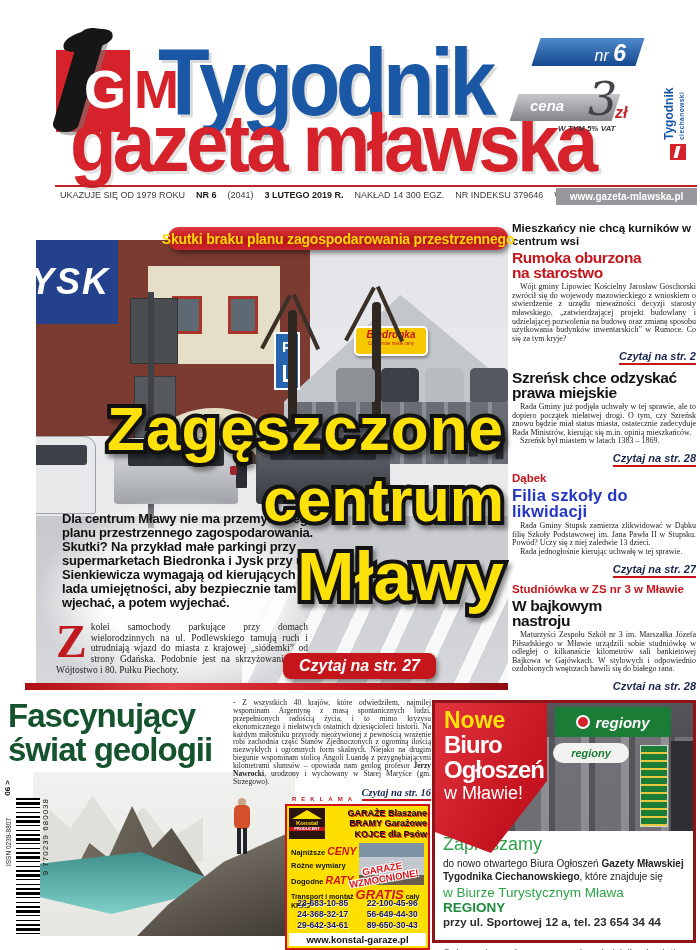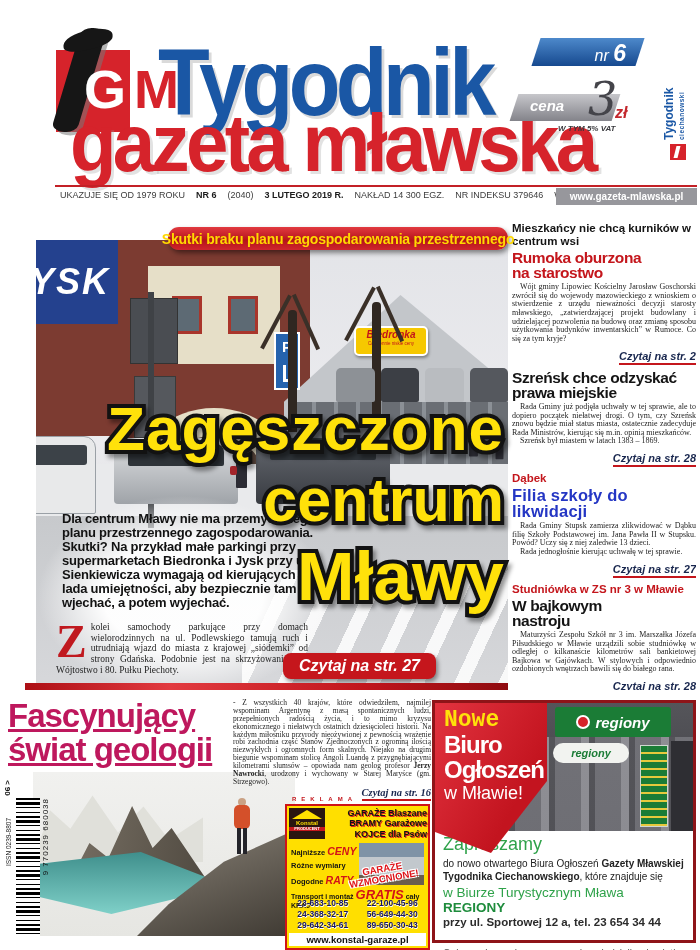--- a/index.html
+++ b/index.html
@@ -128,22 +128,22 @@
   .sb1 .sb-h{color:#c4161c;width:150px;}
   .sb3 .sb-h{color:#2436c4;font-size:16.5px;letter-spacing:.2px;width:140px;}
   .sb4 .sb-h{width:115px;}
   .sb-body{font-family:"Liberation Serif",serif;font-size:8px;line-height:1.08;color:#1c1c1c;
     text-align:justify;text-indent:8px;}
   .sb-cta{display:block;text-align:right;margin-top:2px;}
   .sb-cta span,.geo-cta span{font-style:italic;font-weight:bold;font-size:11px;color:#18264e;
     border-bottom:2px solid #c4161c;padding-bottom:1px;}
 
   
-  .geo-h{position:absolute;left:8px;top:699px;width:235px;font-size:33px;font-weight:bold;color:#be185d;
-    line-height:1.03;letter-spacing:-1px;text-decoration:underline;}
+  .geo-h{position:absolute;left:8px;top:699px;width:235px;font-size:33px;font-weight:bold;color:#14532d;
+    line-height:1.03;letter-spacing:-1px;}
   .geo-body{position:absolute;left:233px;top:699px;width:198px;font-family:"Liberation Serif",serif;
     font-size:7.5px;line-height:1.05;color:#1d1d1d;text-align:justify;z-index:2;}
   .geo-cta{display:block;text-align:right;margin-top:1px;}
   .geo-cta span{font-size:10.5px;}
 
   .geo-photo{position:absolute;left:33px;top:772px;width:262px;height:164px;overflow:hidden;
     background:linear-gradient(#f1f1ef,#e6e6e2);}
   .geo-photo>div{position:absolute;}
   .gp-snow1{left:0;top:16px;width:170px;height:74px;background:#e0e0da;
     clip-path:polygon(0 100%,10% 30%,22% 55%,35% 10%,50% 60%,65% 25%,80% 70%,100% 40%,100% 100%);}
@@ -200,21 +200,21 @@
   .o-sign1::before{content:"";width:10px;height:10px;border-radius:50%;background:#d6232b;margin-right:5px;border:2px solid #fff;}
   .o-sign2{position:absolute;left:118px;top:40px;width:76px;height:20px;background:#f2f3f0;border-radius:10px;
     display:flex;align-items:center;justify-content:center;color:#1b7c36;font-style:italic;font-weight:bold;font-size:11px;}
   .o-poster{position:absolute;left:205px;top:42px;width:26px;height:80px;background:#1b7c36;border:1px solid #cfd8cf;
     background-image:repeating-linear-gradient(#1b7c36 0 6px,#e8c93c 6px 8px);}
   .o-door{position:absolute;left:236px;top:38px;width:40px;height:90px;background:#2e2e33;}
   .o-flag{position:absolute;left:0;top:0;width:112px;height:150px;z-index:3;
     background:linear-gradient(120deg,#e2333f 0%,#c3141f 70%);
     clip-path:polygon(0 0,100% 0,100% 52%,50% 100%,0 86%);
     color:#fff;padding:6px 0 0 9px;box-sizing:border-box;line-height:1.04;}
-  .o-flag .f1{display:block;color:#ffe10a;font-size:23px;font-weight:bold;font-family:Liberation Mono, monospace;}
+  .o-flag .f1{display:block;color:#ffe10a;font-size:23px;font-weight:bold;}
   .o-flag .f2,.o-flag .f3{display:block;font-size:24px;font-weight:bold;letter-spacing:-1px;}
   .o-flag .f4{display:block;font-size:18px;margin-top:1px;}
   .o-body{position:absolute;left:8px;top:131px;right:6px;}
   .o-welcome{color:#2fa24a;font-size:18px;margin:0 0 3px;}
   .o-l1,.o-l2{font-size:10px;color:#222;line-height:1.25;}
   .o-l3{font-size:13.5px;color:#2fa24a;margin-top:2px;}
   .o-l3 b{color:#1e8c3c;}
   .o-l4{font-size:11.5px;font-weight:bold;color:#2c2c2c;margin-top:1px;}
   .o-l5{font-size:10px;color:#555;margin-top:20px;}
 </style>
@@ -248,21 +248,21 @@
       <span>Tygodnik</span><br>
       <span class="sub">ciechanowski</span>
     </div>
     <div class="sidelogo-mark"></div>
   </div>
 
   <div class="rule-top"></div>
   <div class="tagline">
     <span>UKAZUJE SIĘ OD 1979 ROKU</span>
     <b>NR 6</b>
-    <span>(2040)</span>
+    <span>(2041)</span>
     <b>3 LUTEGO 2019 R.</b>
     <span>NAKŁAD 14 300 EGZ.</span>
     <span>NR INDEKSU 379646</span>
     <span>Wydanie M</span>
   </div>
   <div class="www-chip">www.gazeta-mlawska.pl</div>
 
   <div class="photo-main">
     <div class="ph-bld"></div>
     <div class="ph-cream"></div>

